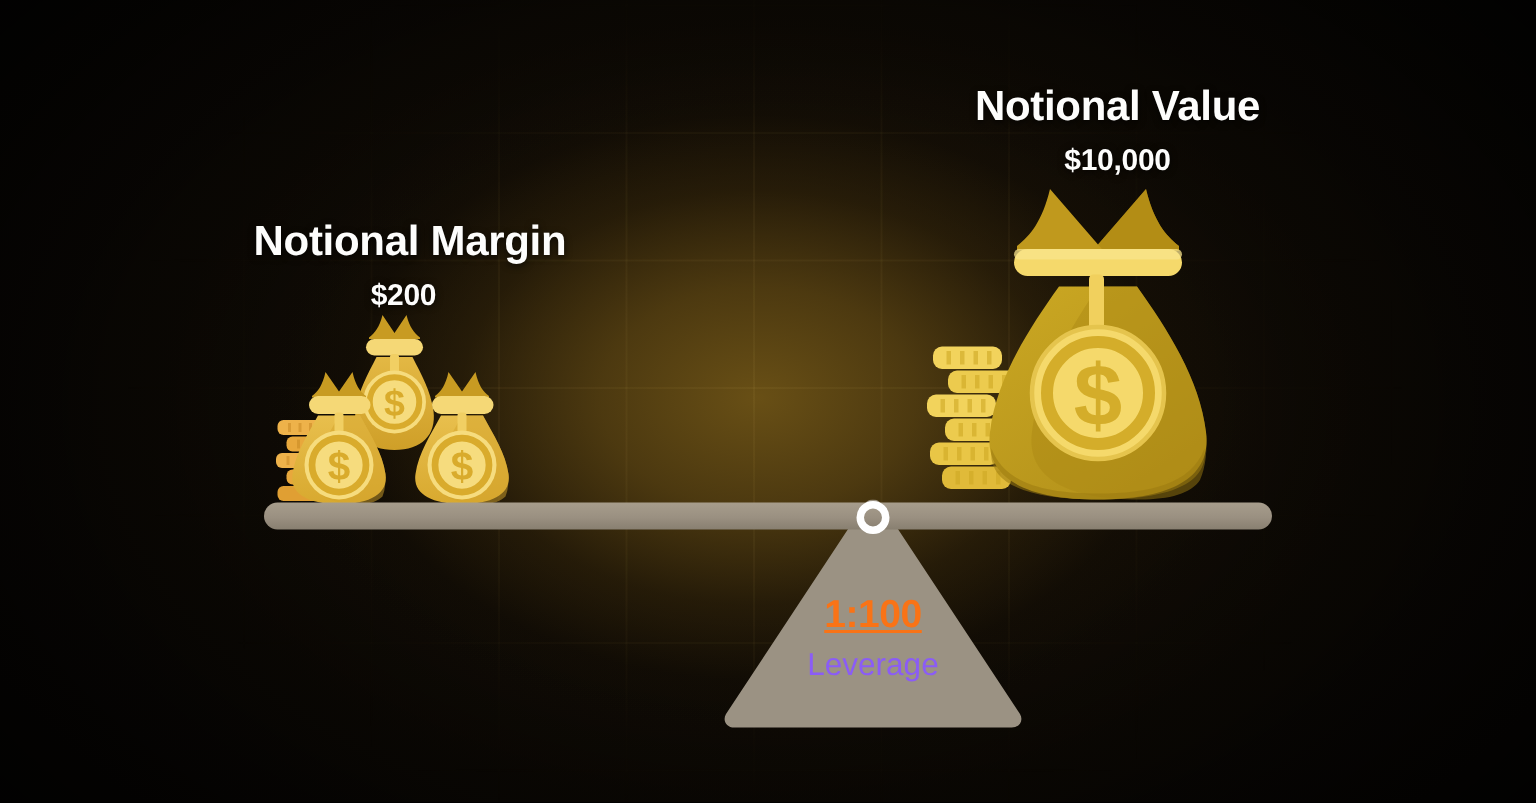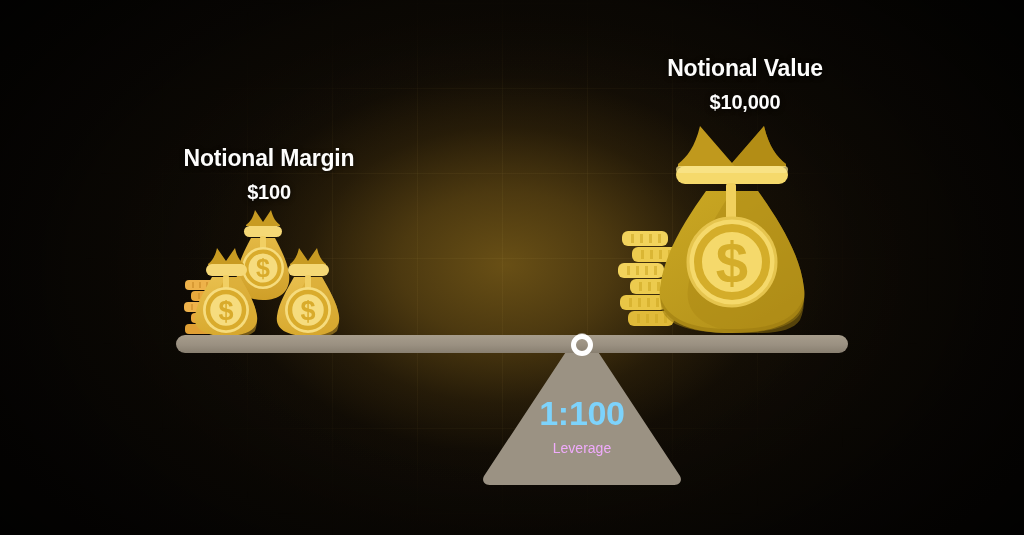--- a/index.html
+++ b/index.html
@@ -50,21 +50,21 @@
   .bg-vignette {
     position: absolute; inset: 0;
     background: radial-gradient(ellipse 720px 470px at 512px 270px,
       rgba(0,0,0,0) 40%, rgba(0,0,0,0.45) 72%, rgba(0,0,0,0.88) 100%);
   }
 
   
   .label-group { position: absolute; text-align: center; }
   .label-title {
     color: #fdfdfc;
-    font-size: 23px;
+    font-size: 28px;
     font-weight: bold;
     letter-spacing: -0.2px;
     line-height: 1;
     white-space: nowrap;
     text-shadow: 0 1px 5px rgba(0,0,0,0.75);
   }
   .label-amount {
     color: #fdfdfc;
     font-size: 20px;
     font-weight: bold;
@@ -101,29 +101,30 @@
     box-sizing: border-box;
   }
   .fulcrum-text {
     position: absolute;
     left: 482px; top: 396px;
     width: 200px;
     text-align: center;
     pointer-events: none;
   }
   .fulcrum-ratio {
-    color: #7dd3fc;
-    font-size: 34px;
+    color: #f97316;
+    font-size: 26px;
     font-weight: bold;
     line-height: 1;
     letter-spacing: -0.3px;
+    text-decoration: underline;
   }
   .fulcrum-caption {
-    color: #f0abfc;
-    font-size: 14px;
+    color: #8b5cf6;
+    font-size: 21px;
     font-weight: normal;
     line-height: 1;
     margin-top: 11px;
   }
 
   
   .art { position: absolute; }
   #art-left  { left: 183px; top: 198px; width: 172px; height: 140px; }
   #art-right { left: 614px; top: 121px; width: 236px; height: 216px; }
   .art svg { display: block; }
@@ -133,21 +134,21 @@
 
 <div id="stage">
 
   <div class="bg-base"></div>
   <div class="bg-glow"></div>
   <div class="bg-grid"></div>
   <div class="bg-vignette"></div>
 
   <div class="label-group" id="label-left">
     <div class="label-title">Notional Margin</div>
-    <div class="label-amount">$100</div>
+    <div class="label-amount">$200</div>
   </div>
 
   <div class="label-group" id="label-right">
     <div class="label-title">Notional Value</div>
     <div class="label-amount">$10,000</div>
   </div>
 
   <div class="art" id="art-left">
     <svg width="172" height="140" viewBox="0 0 172 140" xmlns="http://www.w3.org/2000/svg">
       <defs>

